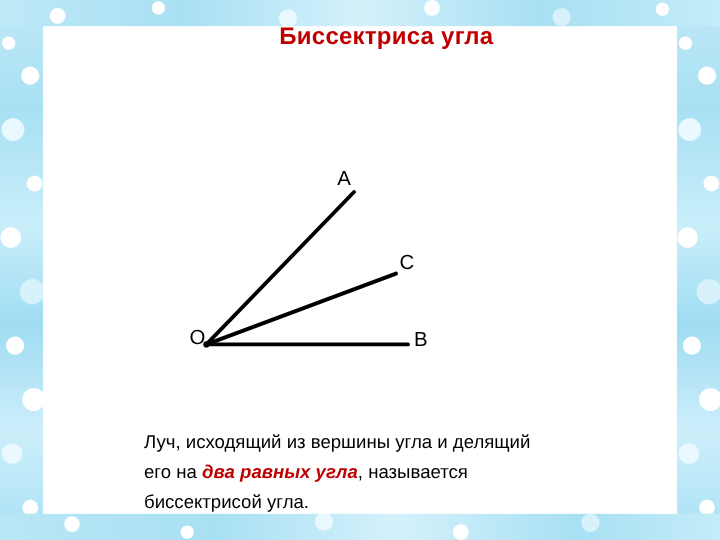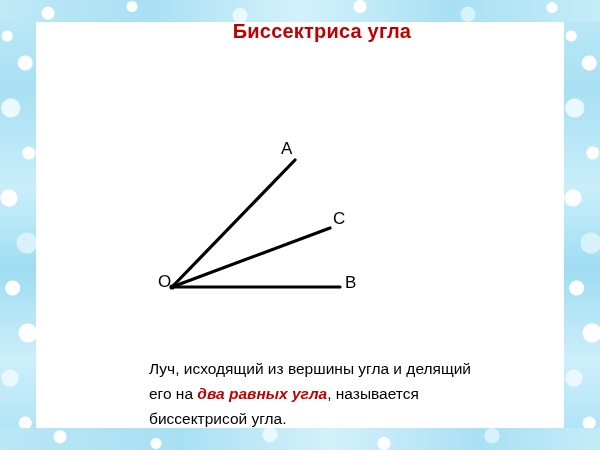--- a/index.html
+++ b/index.html
@@ -95,21 +95,21 @@
     font-size: 17px;
     color: #000000;
     font-family: "Liberation Sans", sans-serif;
   }
   .label-A { left: 281px; top: 139px; }
   .label-B { left: 345px; top: 273px; }
   .label-C { left: 333px; top: 209px; }
   .label-O { left: 158px; top: 272px; }
   .caption {
     position: absolute;
-    left: 149px;
+    left: 120px;
     top: 356px;
     width: 330px;
     font-size: 15.5px;
     line-height: 25px;
     color: #000000;
   }
   .caption .em {
     color: #c00000;
     font-weight: bold;
     font-style: italic;

